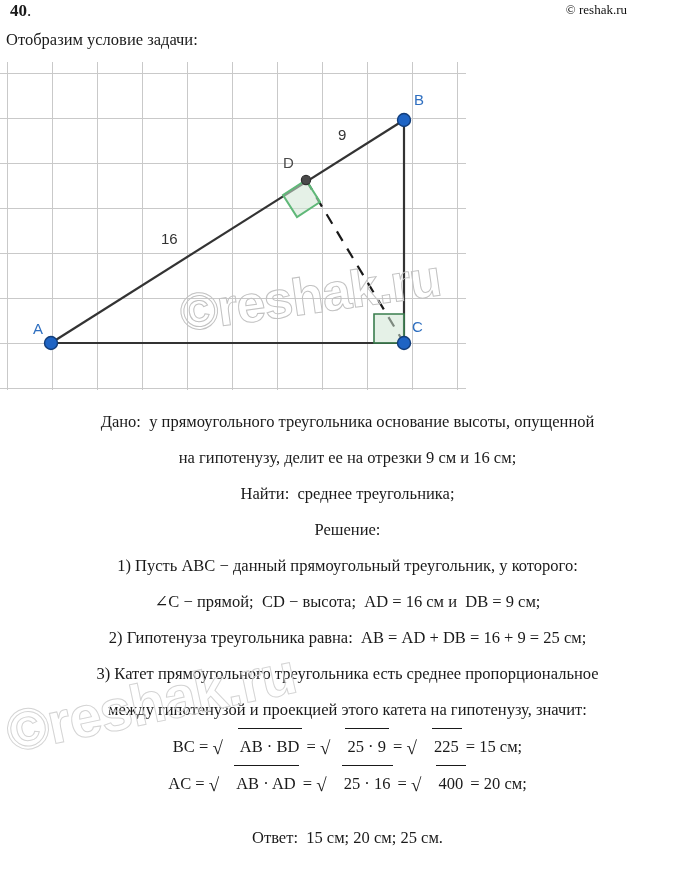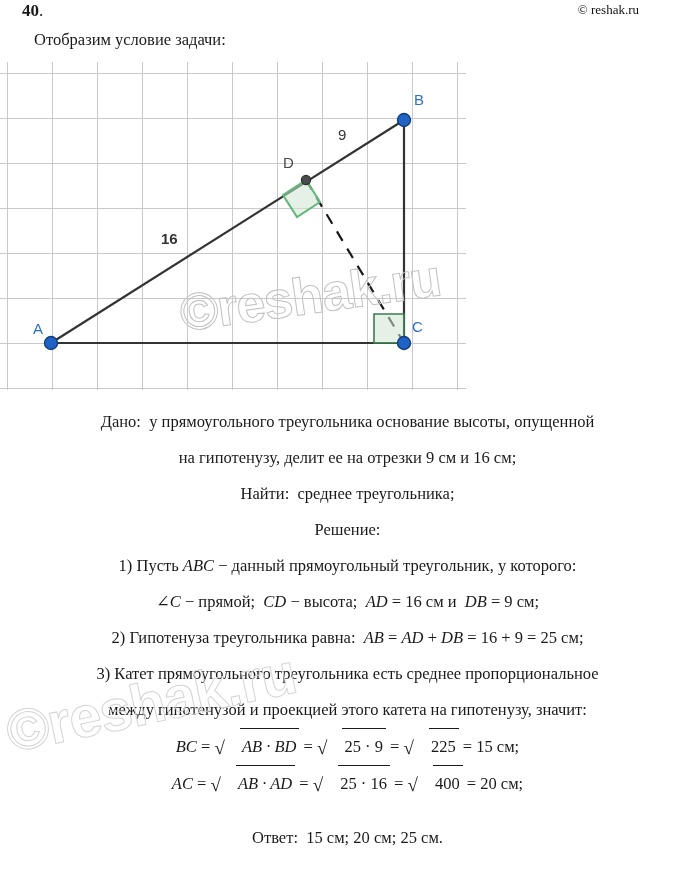--- a/index.html
+++ b/index.html
@@ -12,21 +12,21 @@
     height: 877px;
     position: relative;
     font-family: "Liberation Serif", "DejaVu Serif", serif;
     color: #1a1a1a;
     overflow: hidden;
   }
 
   
   .header {
     position: absolute;
-    left: 16px; top: 0;
+    left: 4px; top: 0;
     width: 629px;
     height: 26px;
   }
   .task-number {
     position: absolute;
     left: 6px;
     top: 1px;
     font-size: 17px;
     font-weight: bold;
     letter-spacing: 0px;
@@ -41,21 +41,20 @@
     white-space: nowrap;
   }
 
   
   .intro-line {
     position: absolute;
     left: 6px;
     top: 30px;
     font-size: 16.5px;
     color: #1a1a1a;
-    margin-left: 28px;
   }
 
   
   .figure {
     position: absolute;
     left: 0;
     top: 62px;
     width: 466px;
     height: 328px;
     overflow: hidden;
@@ -128,21 +127,21 @@
     top: 404px;
     width: 683px;
   }
   .line {
     font-size: 16.5px;
     line-height: 36px;
     white-space: nowrap;
     color: #1a1a1a;
     text-align: center;
   }
-  .it { font-style: italic; }
+  .it { }
   .ans { margin-top: 18px; }
 
   
   .sqrt {
     display: inline-block;
     position: relative;
     white-space: nowrap;
   }
   .sqrt > .radical {
     display: inline-block;
@@ -186,21 +185,21 @@
     <circle cx="404" cy="281" r="6.5" fill="#1f64c4" stroke="#123d7a" stroke-width="1.4"></circle>
     <circle cx="306" cy="118" r="4.6" fill="#4a4a4a" stroke="#303030" stroke-width="1.2"></circle>
   </svg>
 
   <div class="fig-label" style="left:33px; top:258px;">A</div>
   <div class="fig-label" style="left:414px; top:29px;">B</div>
   <div class="fig-label" style="left:412px; top:256px;">C</div>
   <div class="fig-label-d" style="left:283px; top:92px;">D</div>
 
   <div class="fig-len" style="left:338px; top:64px;">9</div>
-  <div class="fig-len" style="left:161px; top:168px;font-weight:bold;">16</div>
+  <div class="fig-len" style="left:161px; top:168px;">16</div>
 
   <div class="watermark" style="left:176px; top:222px;">©reshak.ru</div>
 </div>
 
 <div class="watermark-2">©reshak.ru</div>
 
 <div class="prose">
 
   <div class="line">
     <span>Дано:</span>&nbsp;

